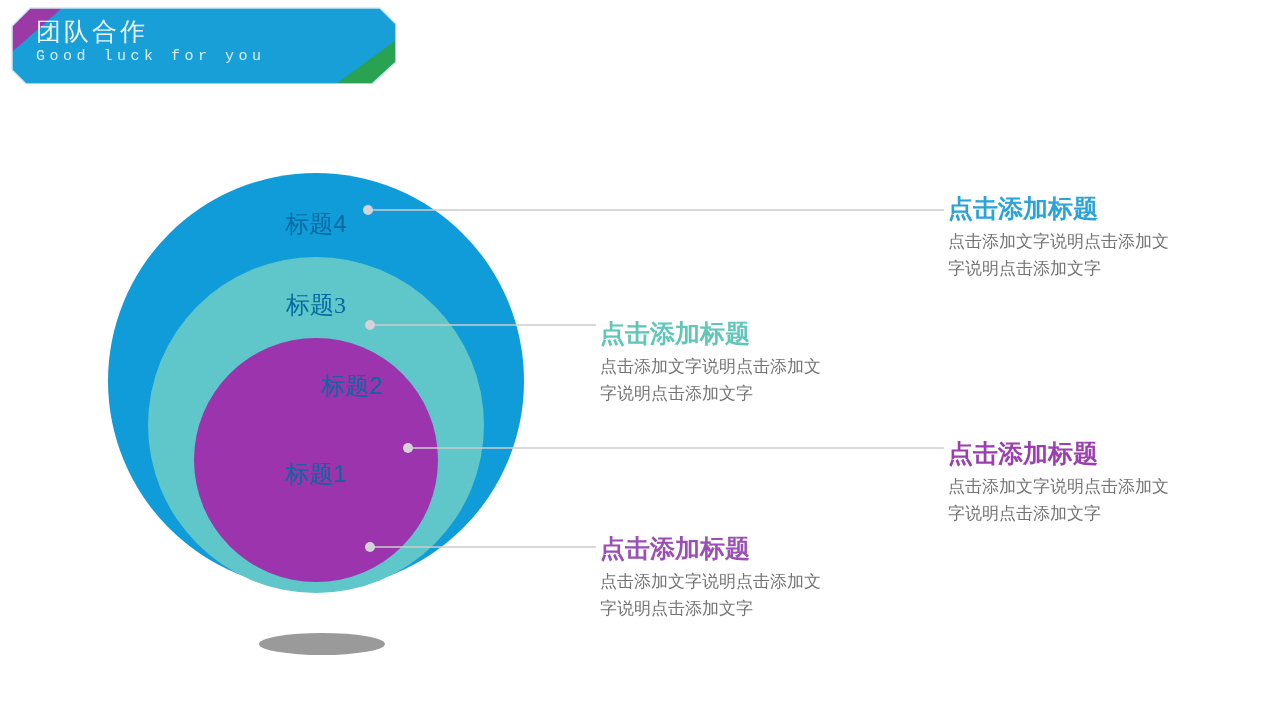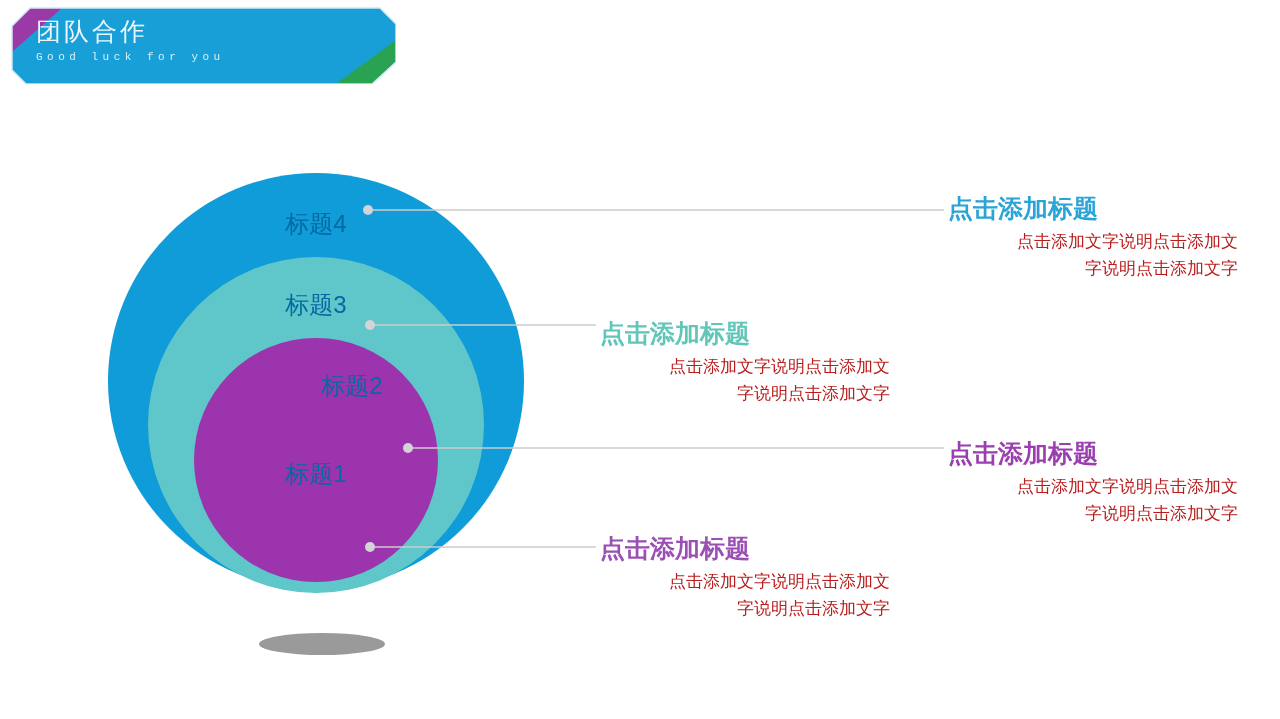--- a/index.html
+++ b/index.html
@@ -38,21 +38,21 @@
   #banner-title {
     font-size: 25px;
     line-height: 30px;
     color: #eaf6fc;
     letter-spacing: 3px;
     font-weight: 400;
     white-space: nowrap;
   }
   #banner-subtitle {
     margin-top: 4px;
-    font-size: 11px;
+    font-size: 15px;
     line-height: 14px;
     color: #d8eef8;
     letter-spacing: 4.5px;
     font-family: "Liberation Mono", "DejaVu Sans Mono", monospace;
     white-space: nowrap;
   }
 
   
   #diagram {
     position: absolute;
@@ -78,23 +78,22 @@
   .callout-title {
     font-size: 25px;
     line-height: 30px;
     white-space: nowrap;
     margin: 0 0 5px 0;
     font-weight: 700;
   }
   .callout-body {
     font-size: 17px;
     line-height: 27px;
-    color: #b91c1c;
+    color: #737373;
     width: 290px;
-    text-align: right;
   }
   .callout-body div {
     white-space: nowrap;
   }
 </style>
 </head>
 <body>
 
 <div id="header-banner">
   <svg class="banner-svg" width="396" height="84" viewBox="0 0 396 84">
@@ -131,21 +130,21 @@
       <line id="conn-line-1" x1="370" y1="325" x2="596" y2="325" stroke="#cccccc" stroke-width="1.4"></line>
       <circle id="conn-dot-1" r="5" cx="370" cy="325" fill="#d3d3d8"></circle>
       <line id="conn-line-2" x1="408" y1="448" x2="944" y2="448" stroke="#cccccc" stroke-width="1.4"></line>
       <circle id="conn-dot-2" r="5" cx="408" cy="448" fill="#d3d3d8"></circle>
       <line id="conn-line-3" x1="370" y1="547" x2="596" y2="547" stroke="#cccccc" stroke-width="1.4"></line>
       <circle id="conn-dot-3" r="5" cx="370" cy="547" fill="#d3d3d8"></circle>
     </g>
   </svg>
 
   <div class="ring-label" id="ring-label-4" style="left: 316px; top: 212px;">标题4</div>
-  <div class="ring-label" id="ring-label-3" style="left: 316px; top: 293px;">标题3</div>
+  <div class="ring-label" id="ring-label-3" style="left: 316px; top: 293px; font-family: Liberation Serif, serif;">标题3</div>
   <div class="ring-label" id="ring-label-2" style="left: 316px; top: 374px; margin-left: 36px;">标题2</div>
   <div class="ring-label" id="ring-label-1" style="left: 316px; top: 462px;">标题1</div>
 </div>
 
 <div class="callout" id="callout-0" style="left: 948px; top: 193px;">
   <div class="callout-title" style="color: rgb(42, 163, 214);">点击添加标题</div>
   <div class="callout-body">
     <div>点击添加文字说明点击添加文</div>
     <div>字说明点击添加文字</div>
   </div>

